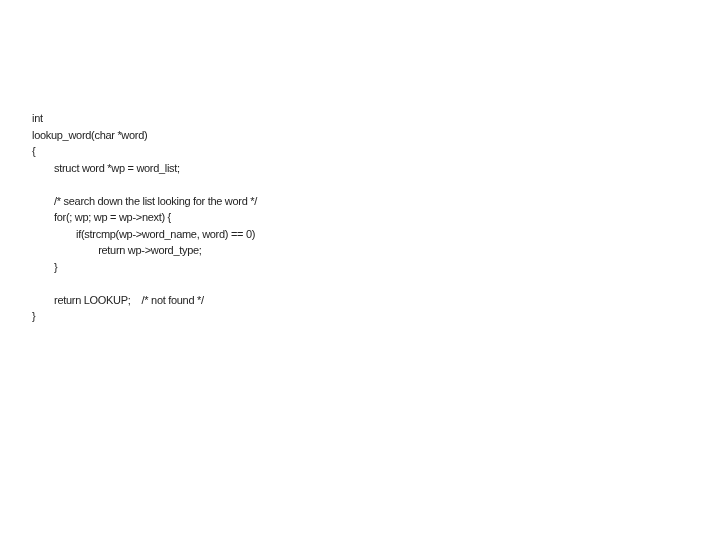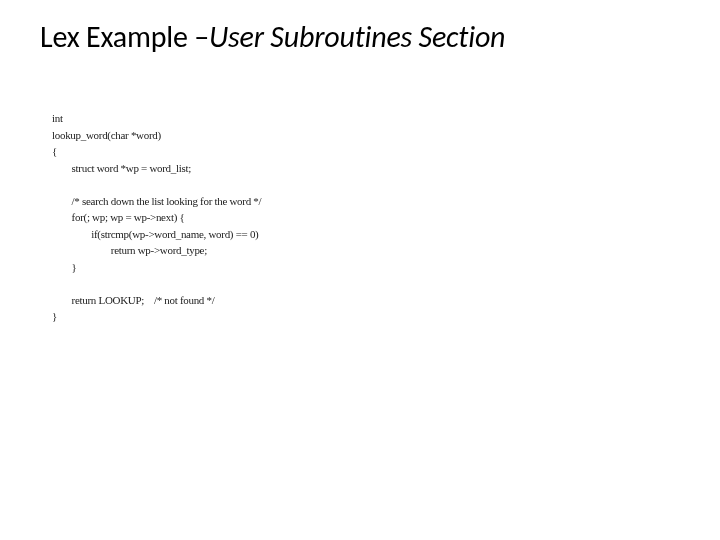--- a/index.html
+++ b/index.html
@@ -26,37 +26,34 @@
     color: #000;
     font-weight: 400;
     letter-spacing: -0.2px;
   }
   .title .italic {
     font-style: italic;
   }
   .code {
     position: absolute;
     top: 110px;
-    left: 52px;
-    font-family: Liberation Serif, serif;
+    left: 32px;
+    font-family: Liberation Sans, sans-serif;
     font-size: 11px;
     line-height: 1.5;
     color: #222;
     white-space: pre;
     letter-spacing: -0.3px;
   }
 </style>
 </head>
 <body>
 
 <div class="slide">
 
-  <div class="title">
-    <span>Lex Example –</span><span class="italic">User Subroutines Section</span>
-  </div>
 
   <div class="code"><span>int</span>
 <span>lookup_word(char *word)</span>
 <span>{</span>
 <span>        struct word *wp = word_list;</span>
 <span></span>
 <span>        /* search down the list looking for the word */</span>
 <span>        for(; wp; wp = wp-&gt;next) {</span>
 <span>                if(strcmp(wp-&gt;word_name, word) == 0)</span>
 <span>                        return wp-&gt;word_type;</span>

